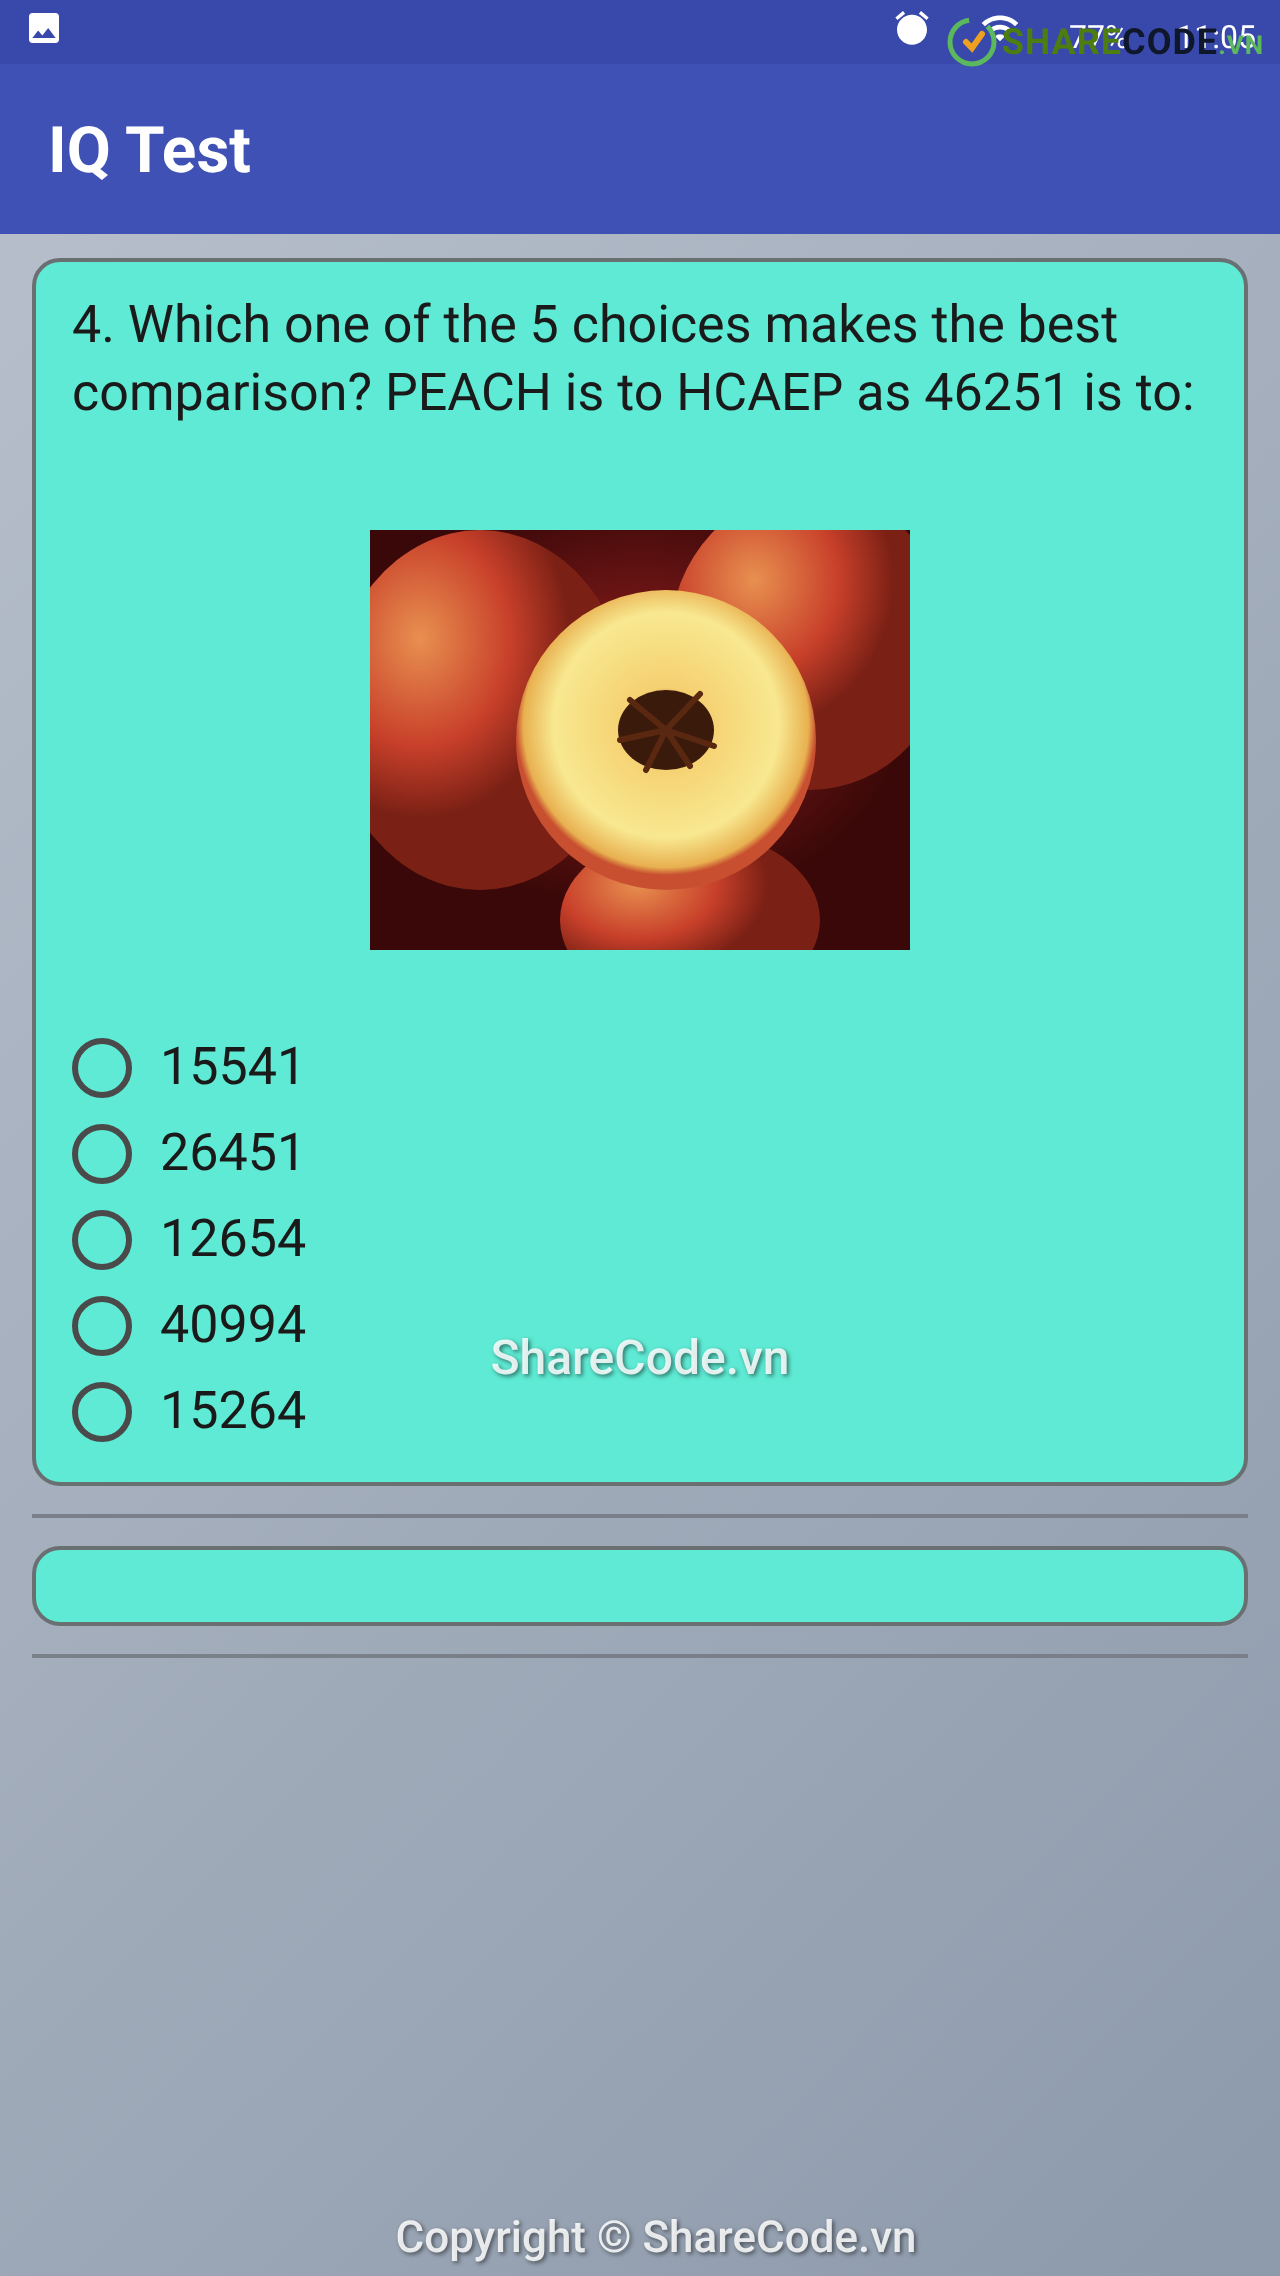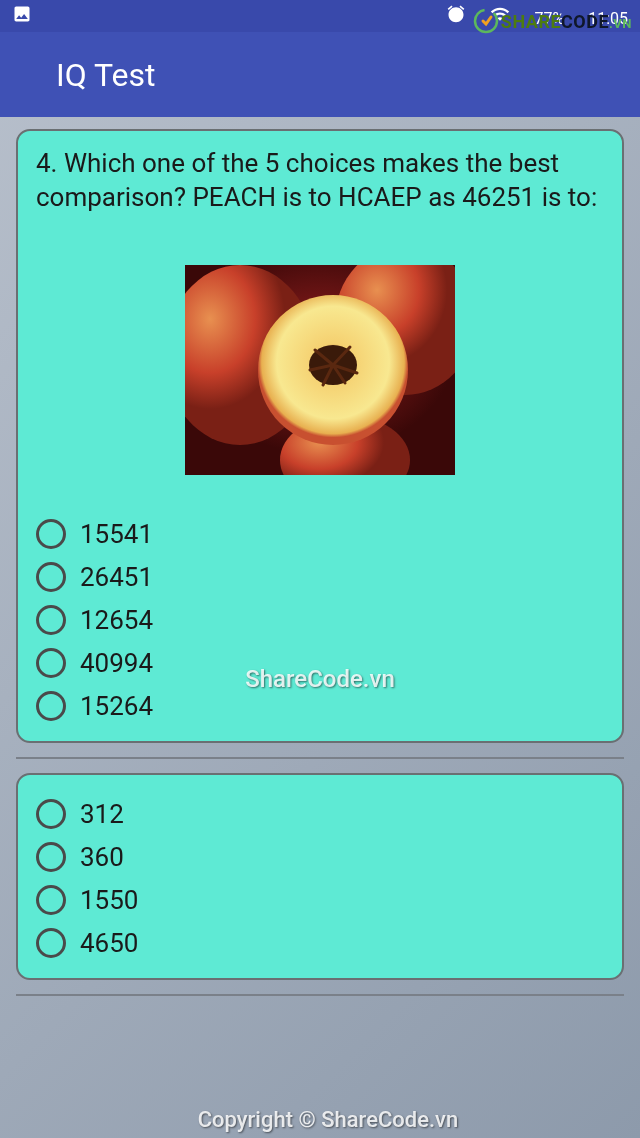--- a/index.html
+++ b/index.html
@@ -37,22 +37,21 @@
     .app-bar {
       height: 85px;
       background: #3f51b5;
       display: flex;
       align-items: center;
       padding: 0 24px;
     }
     .app-title {
       color: white;
       font-size: 32px;
-      font-weight: 400;
-      margin-left: 32px;
+      font-weight: 700;
     }
     .content {
       padding: 12px 16px 0 16px;
     }
     .card {
       background: #5eead4;
       border: 2px solid #6a6f72;
       border-radius: 14px;
       padding: 16px 18px 20px 18px;
       margin-bottom: 14px;
@@ -240,38 +239,20 @@
       <div class="option">
         <div class="radio"></div>
         <div class="option-label">15264</div>
       </div>
     </div>
   </div>
 
   <div class="divider"></div>
 
   <div class="card">
-    <div class="options" style="margin-top:8px;">
-      <div class="option">
-        <div class="radio"></div>
-        <div class="option-label">312</div>
-      </div>
-      <div class="option">
-        <div class="radio"></div>
-        <div class="option-label">360</div>
-      </div>
-      <div class="option">
-        <div class="radio"></div>
-        <div class="option-label">1550</div>
-      </div>
-      <div class="option">
-        <div class="radio"></div>
-        <div class="option-label">4650</div>
-      </div>
-    </div>
   </div>
 
   <div class="divider"></div>
 
 </div>
 
 <div class="watermark-center">ShareCode.vn</div>
 <div class="watermark-bottom">Copyright © ShareCode.vn</div>
 
 <div class="logo-overlay">

